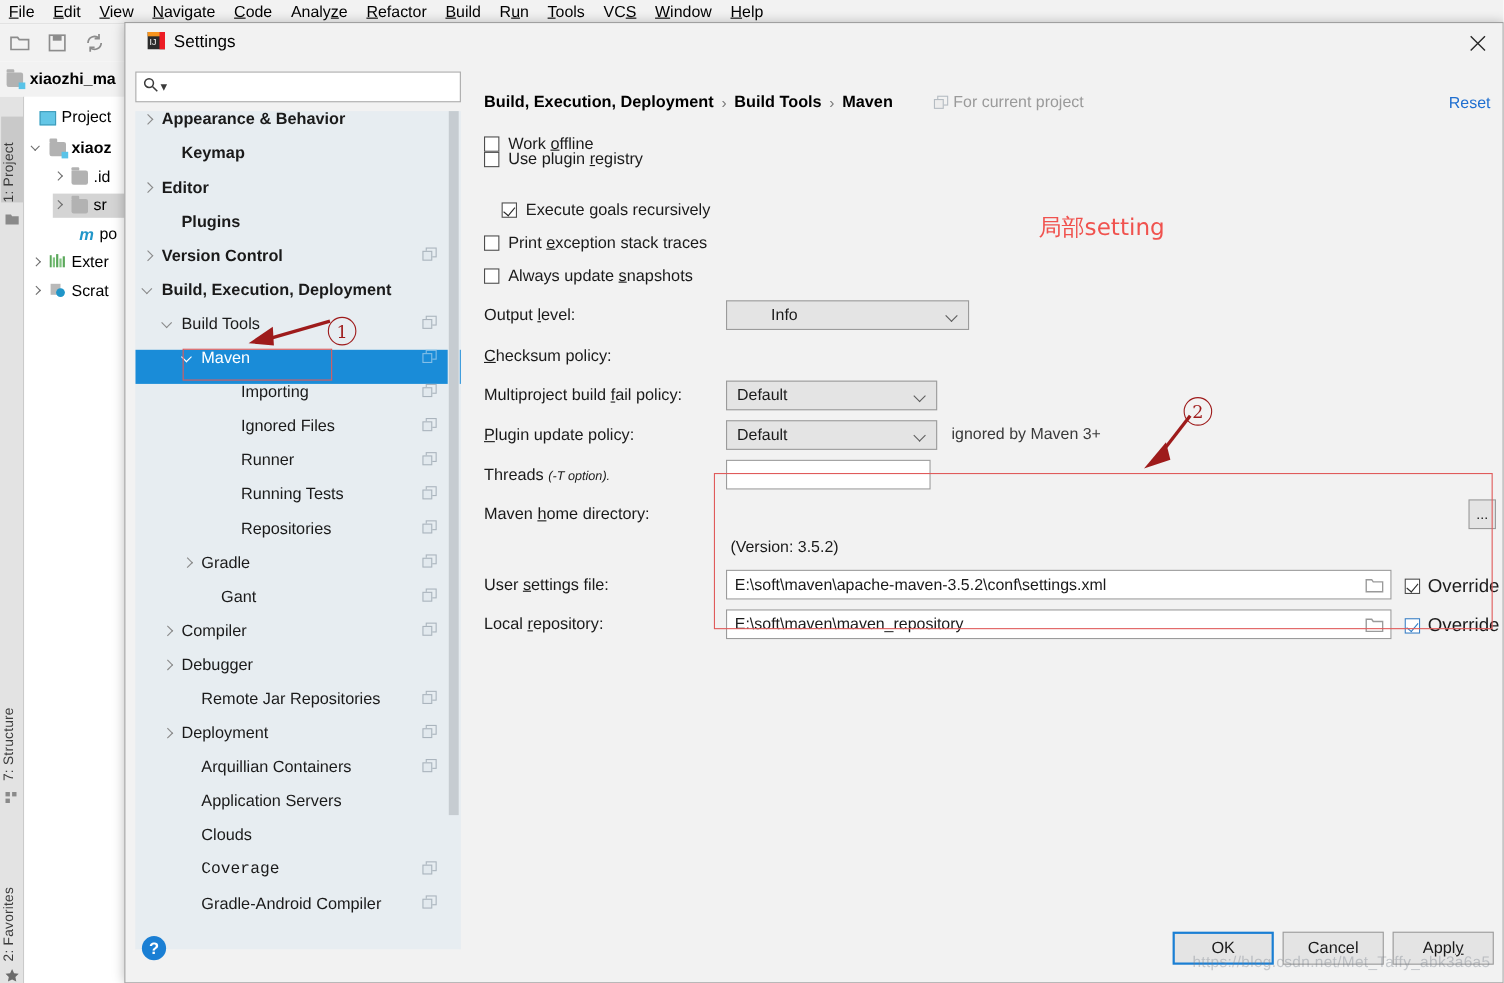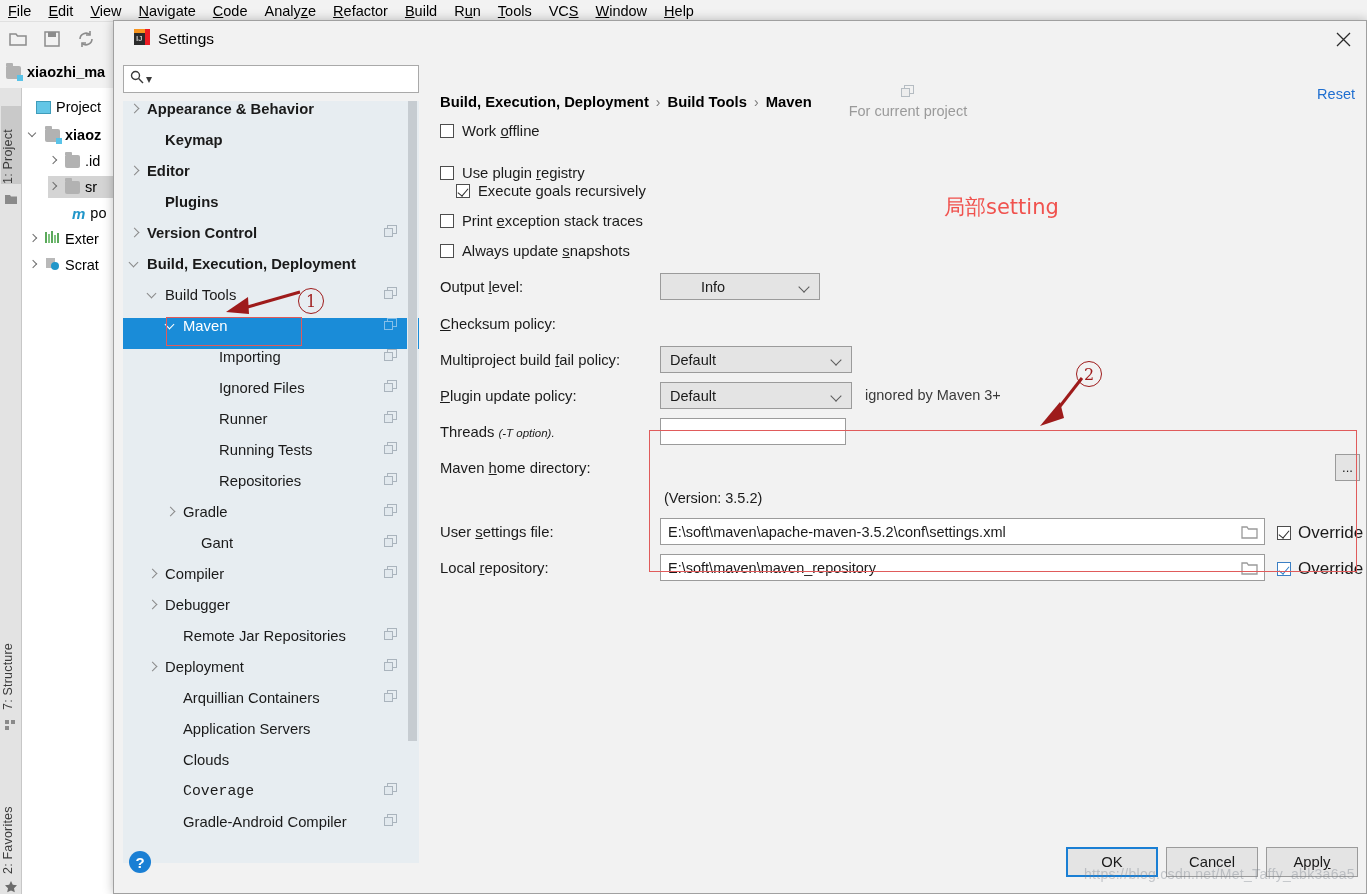--- a/index.html
+++ b/index.html
@@ -126,21 +126,21 @@
   }
   .tree-scroll .thumb {
     position: absolute; left: 1px; top: 0px; width: 9px; height: 640px; background: #c6ccd1;
   }
 
   
   .content { position: absolute; left: 318px; top: 44px; width: 928px; height: 790px; }
   .breadcrumb { position: absolute; left: 8px; top: 20px; display: flex; align-items: center; gap: 7px; }
   .bc-seg { font-size: 14.8px; font-weight: bold; color: #000; }
   .bc-sep { font-size: 14px; color: #7b7b7b; }
-  .bc-proj { display: flex; align-items: center; gap: 5px; margin-left: 30px; flex-direction: column; }
+  .bc-proj { display: flex; align-items: center; gap: 5px; margin-left: 30px; }
   .bc-proj .t { font-size: 14.5px; color: #9a9a9a; }
   .reset-link { position: absolute; right: 5px; top: 21px; font-size: 14.5px; color: #1f6fd0; cursor: default; }
 
   .cb-row { position: absolute; left: 8px; display: flex; align-items: center; gap: 8px; }
   .cbox { width: 14px; height: 14px; border: 1px solid #4d4d4d; background: #fff; position: relative; flex: 0 0 auto; }
   .cbox.checked::after {
     content:""; position:absolute; left:3px; top:1px; width:5px; height:9px;
     border-right:1.7px solid #2b2b2b; border-bottom:1.7px solid #2b2b2b; transform: rotate(40deg);
   }
   .cb-lbl { font-size: 14.8px; color: #1a1a1a; white-space: nowrap; }
@@ -543,39 +543,39 @@
             </span>
           <span class="t">For current project</span>
         </span>
       </div>
       <span class="reset-link">Reset</span>
 
       <div class="cb-row" style="top:58px;">
         <span class="cbox"></span>
         <span class="cb-lbl">Work <u>o</u>ffline</span>
       </div>
-      <div class="cb-row" style="top:100px;">
+      <div class="cb-row" style="top:72px;">
         <span class="cbox"></span>
         <span class="cb-lbl">Use plugin <u>r</u>egistry</span>
       </div>
       <div class="cb-row" style="top:118px;padding-left:16px;">
         <span class="cbox checked"></span>
         <span class="cb-lbl">Execute <u>g</u>oals recursively</span>
       </div>
       <div class="cb-row" style="top:148px;">
         <span class="cbox"></span>
         <span class="cb-lbl">Print <u>e</u>xception stack traces</span>
       </div>
       <div class="cb-row" style="top:178px;">
         <span class="cbox"></span>
         <span class="cb-lbl">Always update <u>s</u>napshots</span>
       </div>
 
       <span class="f-label" style="left:8px; top:214px;">Output <u>l</u>evel:</span>
-      <div class="combo" style="left:228px; top:208px; width:160px;padding-left:40px;">
+      <div class="combo" style="left:228px; top:208px; width:221px;padding-left:40px;">
         <span>Info</span>
         <span class="chev"></span>
       </div>
 
       <span class="f-label" style="left:8px; top:251px;"><u>C</u>hecksum policy:</span>
 
       <span class="f-label" style="left:8px; top:287px;">Multiproject build <u>f</u>ail policy:</span>
       <div class="combo" style="left:228px; top:281px; width:192px;">
         <span>Default</span>
         <span class="chev"></span>

